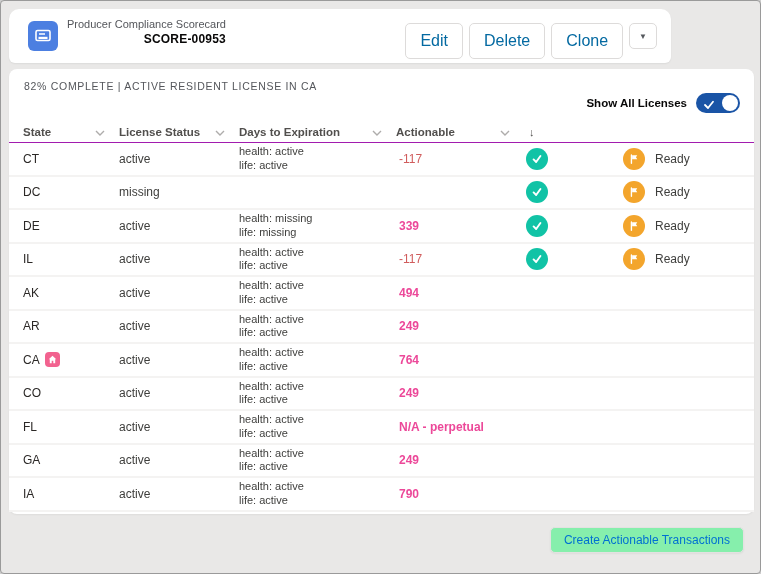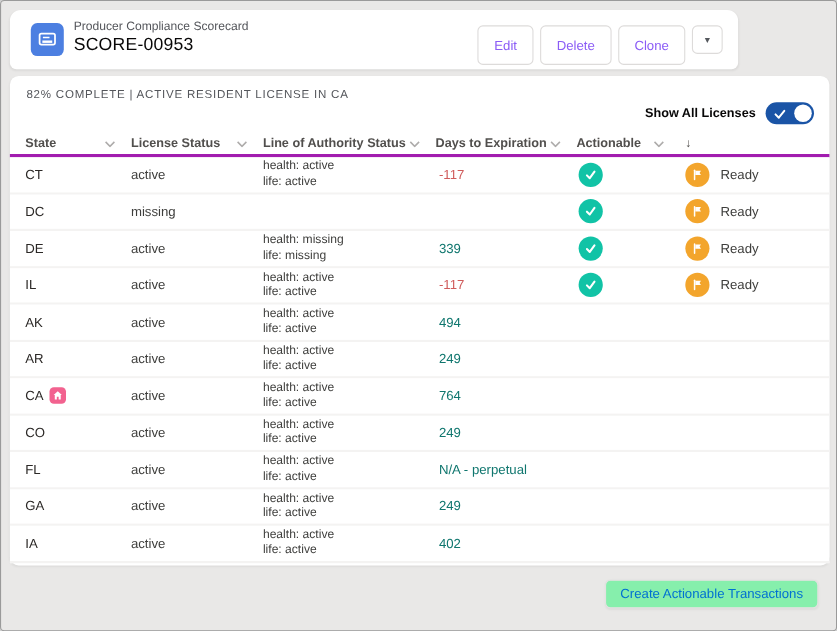--- a/index.html
+++ b/index.html
@@ -15,25 +15,25 @@
     position:absolute; left:8px; top:8px; width:662px; height:54px;
     background:#ffffff; border-radius:10px 10px 6px 6px;
     box-shadow:0 1px 2px rgba(0,0,0,0.06);
   }
   .record-icon {
     position:absolute; left:19px; top:12px; width:30px; height:30px;
     border-radius:6px; display:flex; align-items:center; justify-content:center;
   }
   .record-text { position:absolute; left:58px; top:9px; }
   .object-label { font-size:11px; color:#54565b; margin-bottom:2px; }
-  .record-name { font-size:16px; font-weight:normal; color:#080707; letter-spacing:.2px; }
+  .record-name { font-size:12px; font-weight:bold; color:#080707; letter-spacing:.2px;text-align:right; }
   .header-actions { position:absolute; right:14px; top:14px; display:flex; gap:6px; }
   .btn {
     height:26px; padding:17px 14px; background:#fff; border:1px solid #dddbda;
-    border-radius:5px; color:#8b5cf6; font-size:12px; font-family:"Liberation Sans",sans-serif;
+    border-radius:5px; color:#0369a1; font-size:16px; font-family:"Liberation Sans",sans-serif;
     display:flex; align-items:center; cursor:pointer;
   }
   .btn.caret-btn { padding:0 9px; color:#54585d; font-size:8px; }
 
   
   .content-card {
     position:absolute; left:8px; top:68px; width:745px; height:445px;
     background:#ffffff; border-radius:8px;
     box-shadow:0 1px 2px rgba(0,0,0,0.05);
   }
@@ -49,36 +49,36 @@
   }
   .toggle .knob { position:absolute; right:2px; top:2px; width:16px; height:16px; background:#fff; border-radius:50%; }
   .toggle .tick { position:absolute; left:7px; top:4px; }
 
   
   .table { position:absolute; left:0; top:52px; width:745px; }
   .t-head, .t-row {
     display:grid; grid-template-columns:96px 120px 157px 128px 94px 1fr;
     padding:0 12px 0 14px;
   }
-  .t-head { height:22px; align-items:center; border-bottom:3px solid #a21caf; }
+  .t-head { height:22px; align-items:center; border-bottom:1px solid #a21caf; }
   .th {
     display:flex; align-items:center; justify-content:space-between;
     font-size:11.5px; font-weight:600; color:#514f4d; padding-right:14px; cursor:pointer;
   }
   .th .sort-arrow { font-size:11px; color:#514f4d; margin-left:5px; }
   .th.last { justify-content:flex-start; }
   .t-row { height:33.5px; align-items:center; background:#fff; border-bottom:2px solid #f4f3f2; }
   .cell { font-size:12px; color:#3e3e3c; }
   .state-cell { display:flex; align-items:center; gap:5px; font-size:12px; color:#2b2826; }
   .home-badge {
     width:15px; height:15px; border-radius:4px; display:flex; align-items:center; justify-content:center;
   }
   .loa-cell { font-size:11px; line-height:13.5px; color:#3e3e3c; }
   .days-cell { padding-left:3px; font-size:12px; }
-  .days-positive { color:#0f766e; }
+  .days-positive { color:#ec4899;font-weight:bold; }
   .days-negative { color:#d05c5c; }
   .icon-circle {
     width:22px; height:22px; border-radius:50%; display:flex; align-items:center; justify-content:center;
   }
   .check-circle { margin-left:2px; }
   .submission-cell { display:flex; align-items:center; gap:10px; padding-left:5px; }
   .submission-text { font-size:12px; color:#3e3e3c; }
 
   
   .footer-btn {
@@ -139,26 +139,20 @@
                 <polyline points="1,1 5,5 9,1" fill="none" stroke="#aeacab" stroke-width="1.4"></polyline>
               </svg></span>
         </div>
         <div class="th">
           <span>License Status</span>
           <span><svg width="10" height="6" viewBox="0 0 10 6">
                 <polyline points="1,1 5,5 9,1" fill="none" stroke="#aeacab" stroke-width="1.4"></polyline>
               </svg></span>
         </div>
         <div class="th">
-          <span>Line of Authority Status</span>
-          <span><svg width="10" height="6" viewBox="0 0 10 6">
-                <polyline points="1,1 5,5 9,1" fill="none" stroke="#aeacab" stroke-width="1.4"></polyline>
-              </svg></span>
-        </div>
-        <div class="th">
           <span>Days to Expiration</span>
           <span><svg width="10" height="6" viewBox="0 0 10 6">
                 <polyline points="1,1 5,5 9,1" fill="none" stroke="#aeacab" stroke-width="1.4"></polyline>
               </svg></span>
         </div>
         <div class="th">
           <span>Actionable</span>
           <span><svg width="10" height="6" viewBox="0 0 10 6">
                 <polyline points="1,1 5,5 9,1" fill="none" stroke="#aeacab" stroke-width="1.4"></polyline>
               </svg></span>
@@ -358,21 +352,21 @@
           </div>
           <div class="t-row">
             <div class="state-cell">
               <span>IA</span>
             </div>
             <div class="cell">active</div>
             <div class="loa-cell">
               <div>health: active</div>
               <div>life: active</div>
             </div>
-            <div class="days-cell days-positive">402</div>
+            <div class="days-cell days-positive">790</div>
             <div></div>
             <div class="submission-cell"></div>
           </div>
         </div>
     </div>
   </div>
 
   <button class="footer-btn">Create Actionable Transactions</button>
 
 </div>

